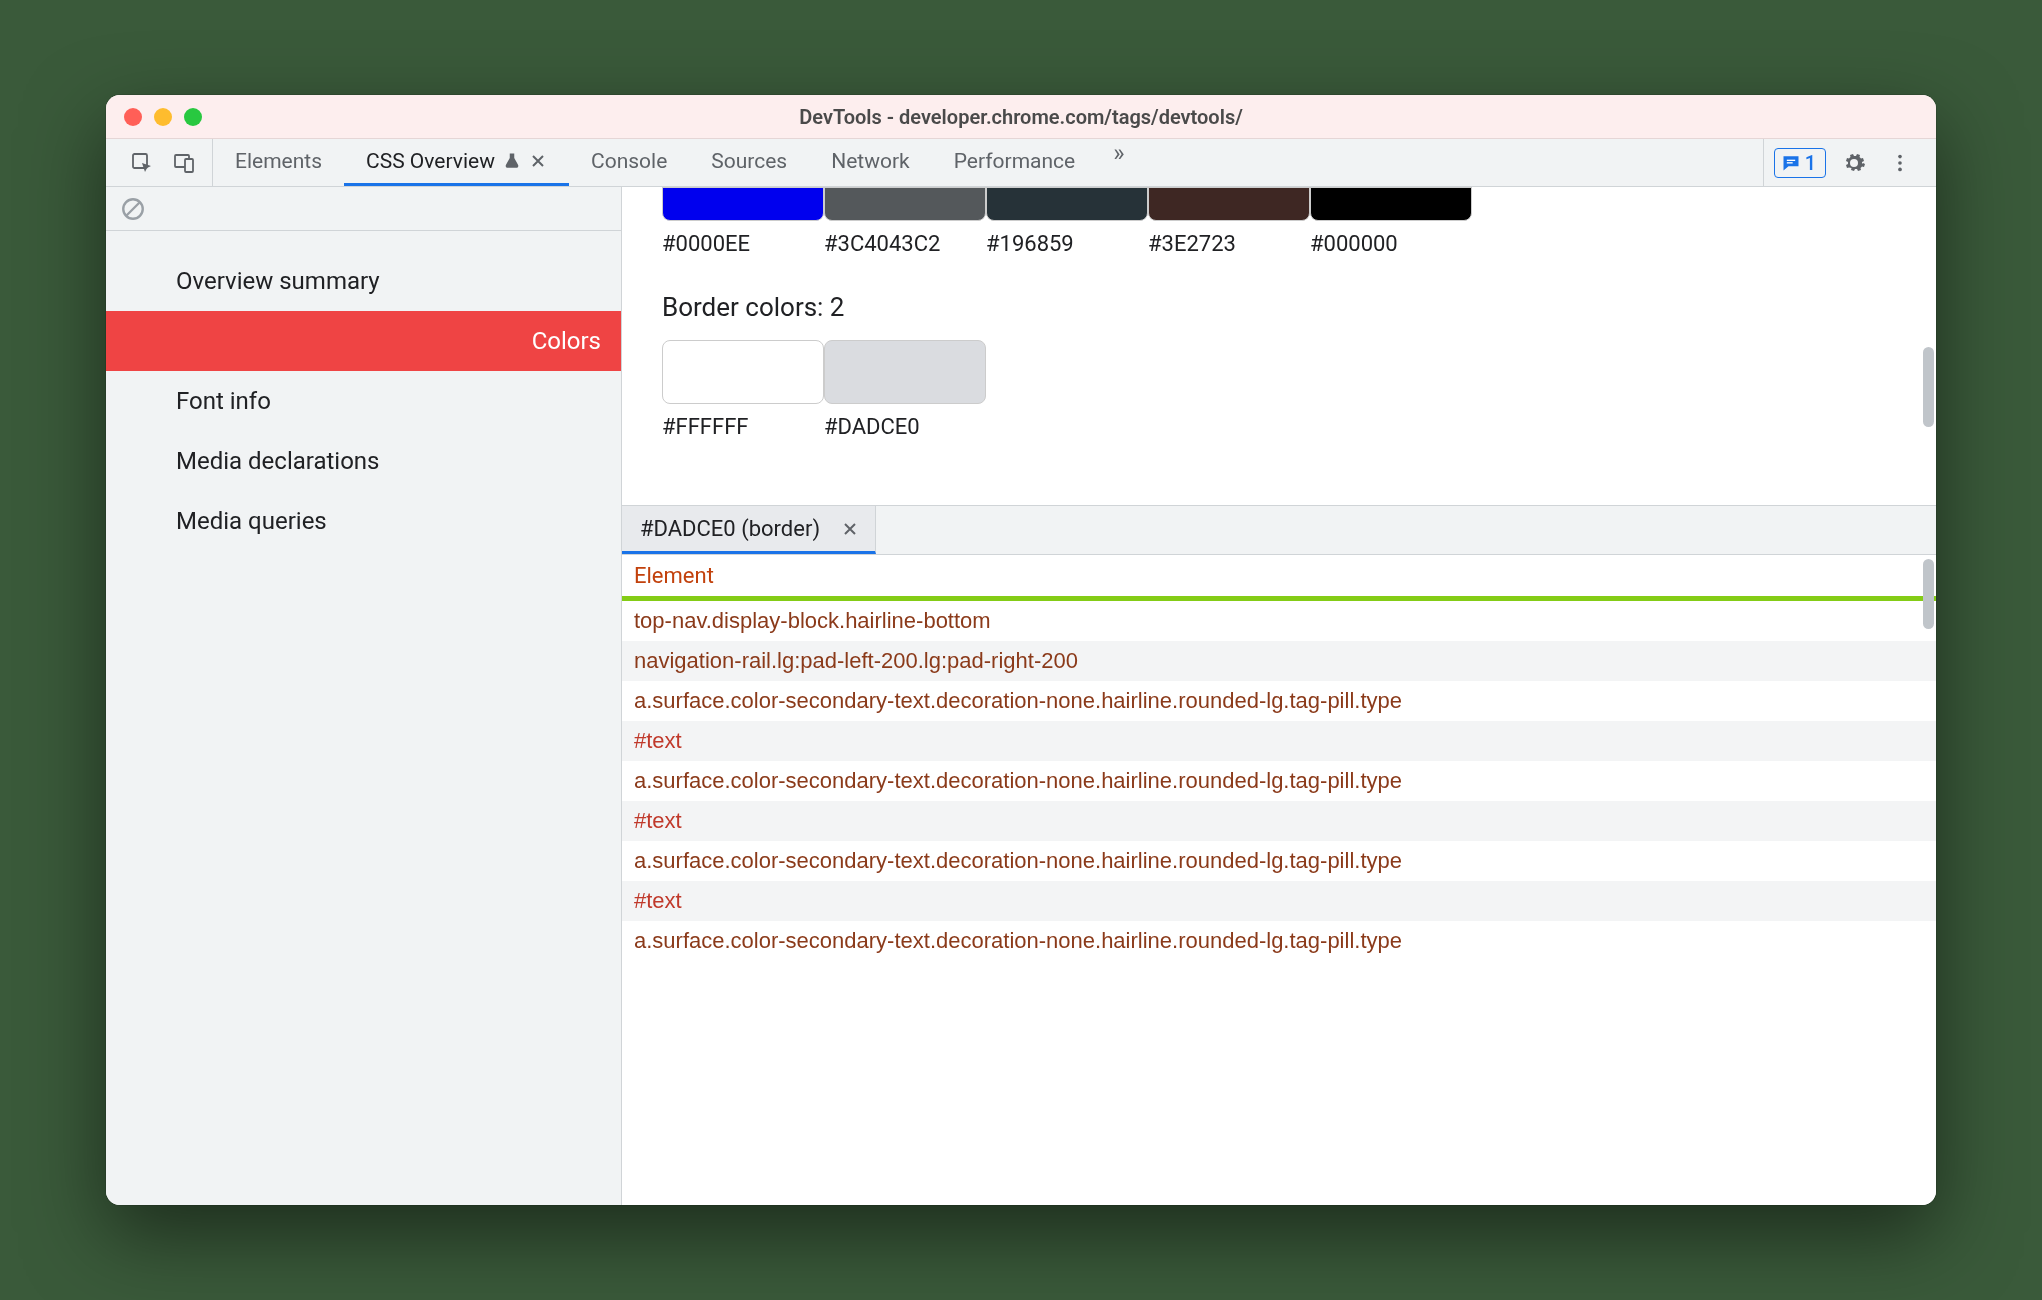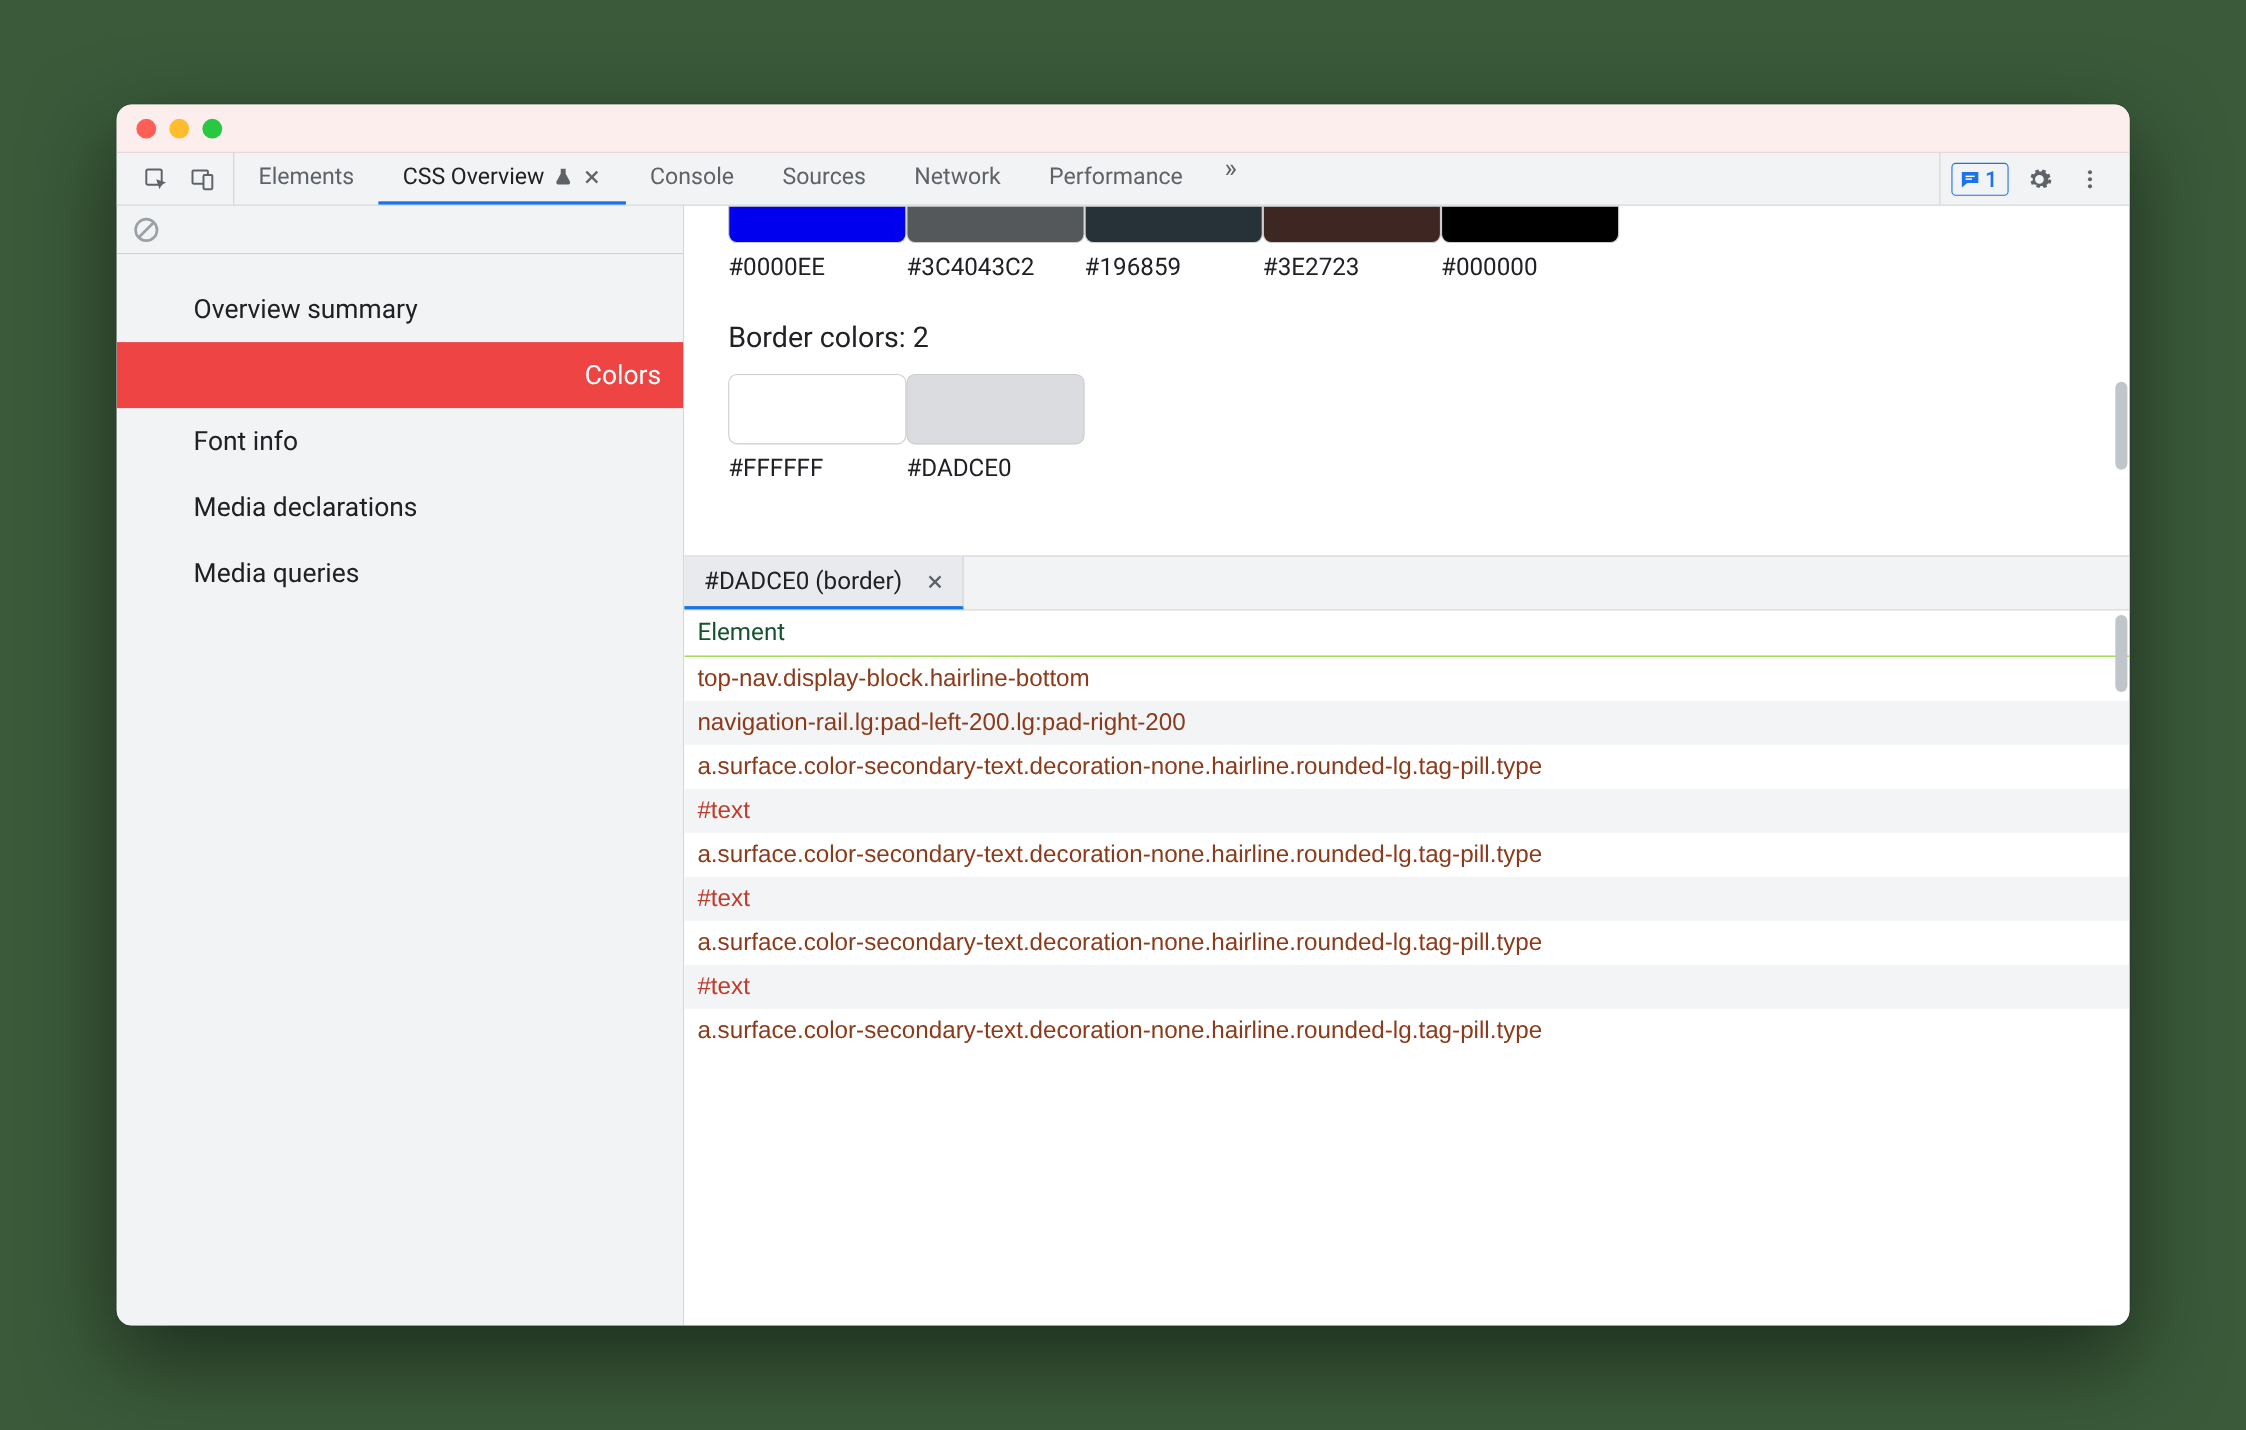--- a/index.html
+++ b/index.html
@@ -203,22 +203,22 @@
     padding: 10px 18px;
     background: #e8eaed;
     border-right: 1px solid #d0d4d7;
     border-bottom: 3px solid #1a73e8;
     font-size: 22px;
     color: #202124;
   }
   .elements-header {
     padding: 8px 12px;
     font-size: 22px;
-    color: #14532d;
-    border-bottom: 1px solid #84cc16;
+    color: #c2410c;
+    border-bottom: 5px solid #84cc16;
     background:#fff;
   }
   .elements-list {
     overflow: hidden;
     flex: 1;
   }
   .element-row {
     padding: 7px 12px;
     font-family: Liberation Sans, sans-serif;
     font-size: 22px;
@@ -241,20 +241,21 @@
 <body>
 
 <div class="window">
 
   <div class="titlebar">
     <div class="traffic-lights">
       <div class="traffic-light tl-red"></div>
       <div class="traffic-light tl-yellow"></div>
       <div class="traffic-light tl-green"></div>
     </div>
+    <div class="titlebar-title">DevTools - developer.chrome.com/tags/devtools/</div>
   </div>
 
   <div class="toolbar">
     <div class="toolbar-left">
       <div class="icon-btn">
         <svg width="24" height="24" viewBox="0 0 24 24" fill="none" stroke="#5f6368" stroke-width="1.8">
           <rect x="3" y="3" width="14" height="14" rx="1.5"></rect>
           <path d="M12 12 L21 15 L17 17 L15 21 Z" fill="#5f6368" stroke="none"></path>
         </svg>
       </div>

